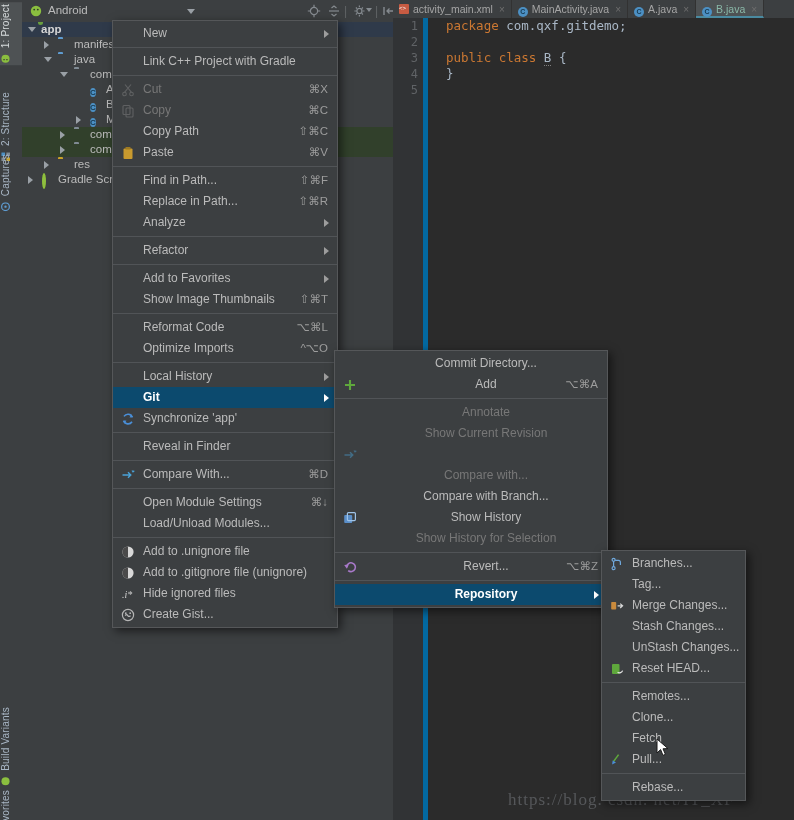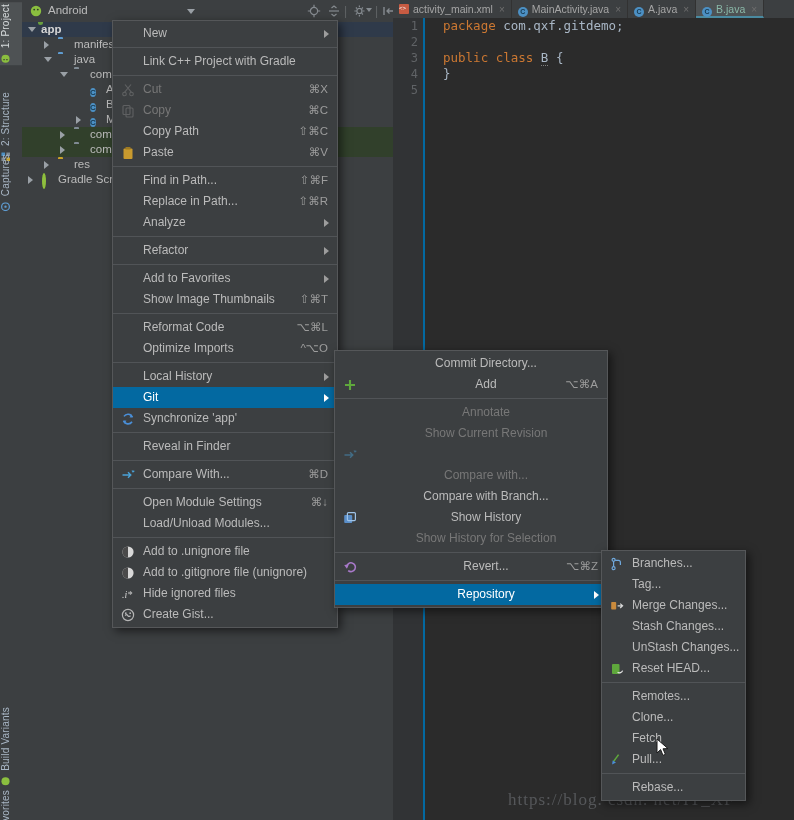--- a/index.html
+++ b/index.html
@@ -52,31 +52,31 @@
   .etab .ti{display:inline-block;width:10px;height:10px;vertical-align:-1px;margin-right:4px;}
   .etab .xx{margin-left:6px;color:#6e6e6e;font-size:10px;}
   .xmlic{width:10px;height:10px;background:#c75b42;border-radius:1px;position:relative;}
   .xmlic:after{content:"<>";position:absolute;left:0;top:-1px;font-size:6px;color:#fff;line-height:10px;}
   .jic{width:10px;height:10px;border-radius:50%;background:#4c90c4;color:#163a52;font-size:7px;
        font-weight:bold;text-align:center;line-height:10px;}
   #gutter{position:absolute;left:0;top:18px;width:30px;bottom:0;background:#313335;}
   .lnum{height:16px;line-height:16px;text-align:right;padding-right:5px;color:#606366;
         font-family:"DejaVu Sans Mono","Liberation Mono",monospace;font-size:12px;}
   #codearea{position:absolute;left:30px;top:18px;right:0;bottom:0;background:#2b2b2b;
-            border-left:2px solid #0369a1;padding-left:18px;}
+            border-left:5px solid #0369a1;padding-left:18px;}
   .cline{height:16px;line-height:16px;font-family:"DejaVu Sans Mono","Liberation Mono",monospace;
          font-size:12.5px;white-space:pre;color:#a9b7c6;}
   .kw{color:#cc7832;} .pl{color:#a9b7c6;}
   .cls{color:#a9b7c6;border-bottom:1px dotted #808080;}
   
   .menu{position:absolute;background:#3c3f41;border:1px solid #555759;
         box-shadow:3px 3px 9px rgba(0,0,0,.55);padding:2px 0;z-index:50;}
   .mi{height:21px;line-height:21px;position:relative;white-space:nowrap;font-size:12px;color:#bbbbbb;padding-left:30px;}
   .mi.dis{color:#777777;}
-  .mi.hl{background:#0369a1;color:#ffffff;}
+  .mi.hl{background:#0c4a6e;color:#ffffff;font-weight:bold;}
   .mi .sc{position:absolute;right:9px;top:0;font-size:11.5px;color:#9d9d9d;}
   .mi.hl .sc{color:#e6ebff;}
   .mi .arw{position:absolute;right:8px;top:7px;width:0;height:0;
      border-top:4px solid transparent;border-bottom:4px solid transparent;border-left:5px solid #9d9d9d;}
   .mi.hl .arw{border-left-color:#ffffff;}
   .mi .mic{position:absolute;left:8px;top:4px;width:14px;height:14px;}
   .sep{height:1px;background:#515457;margin:3px 0;}
   
   #cursor{position:absolute;z-index:99;pointer-events:none;}
   

